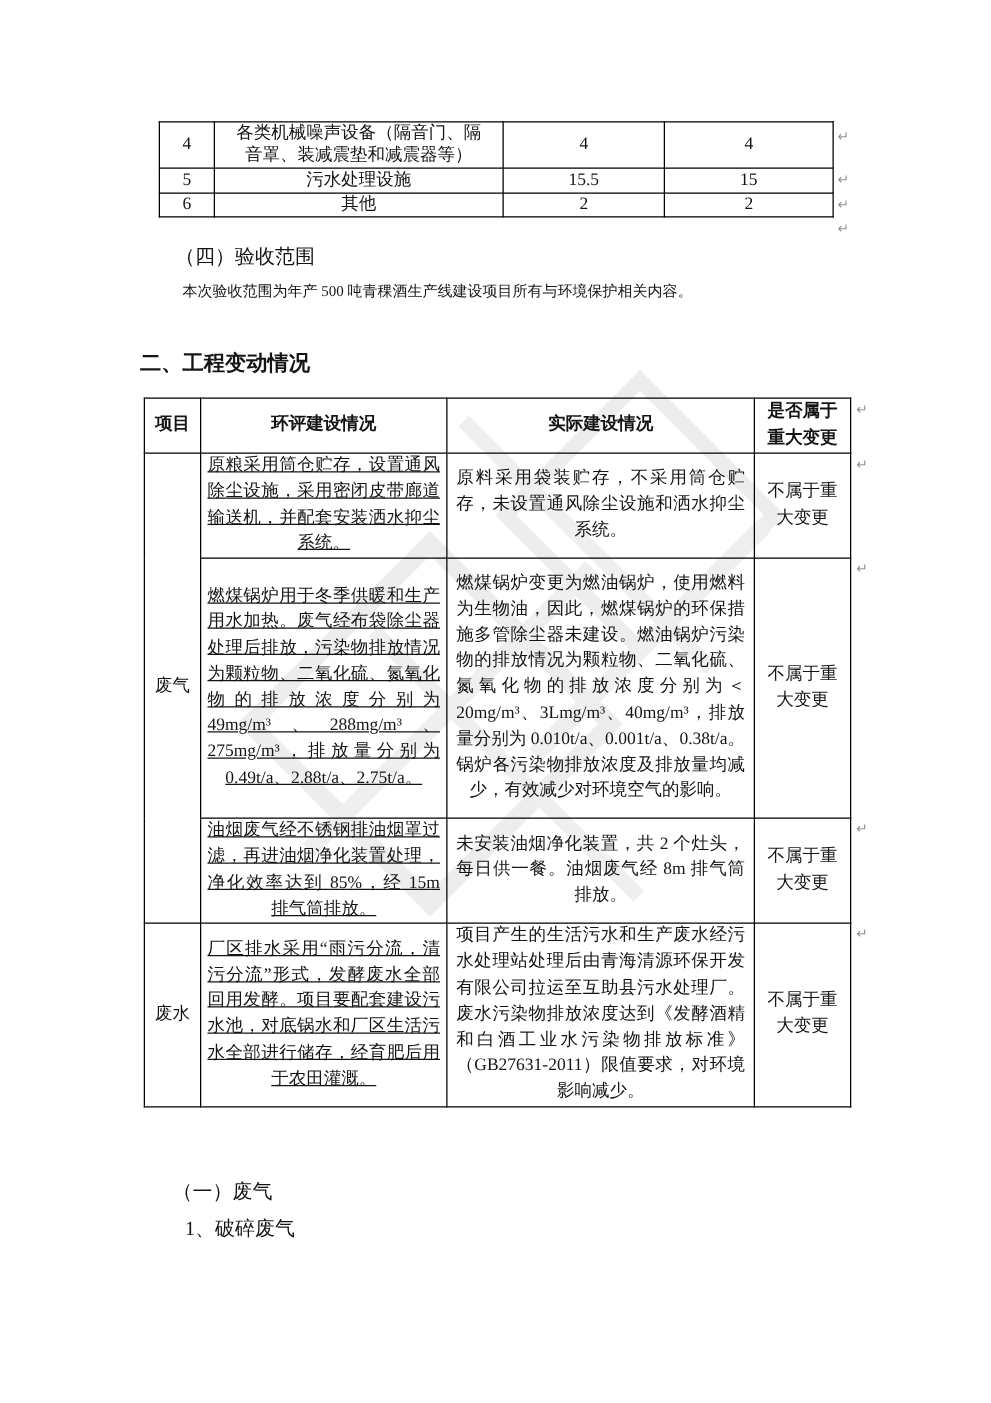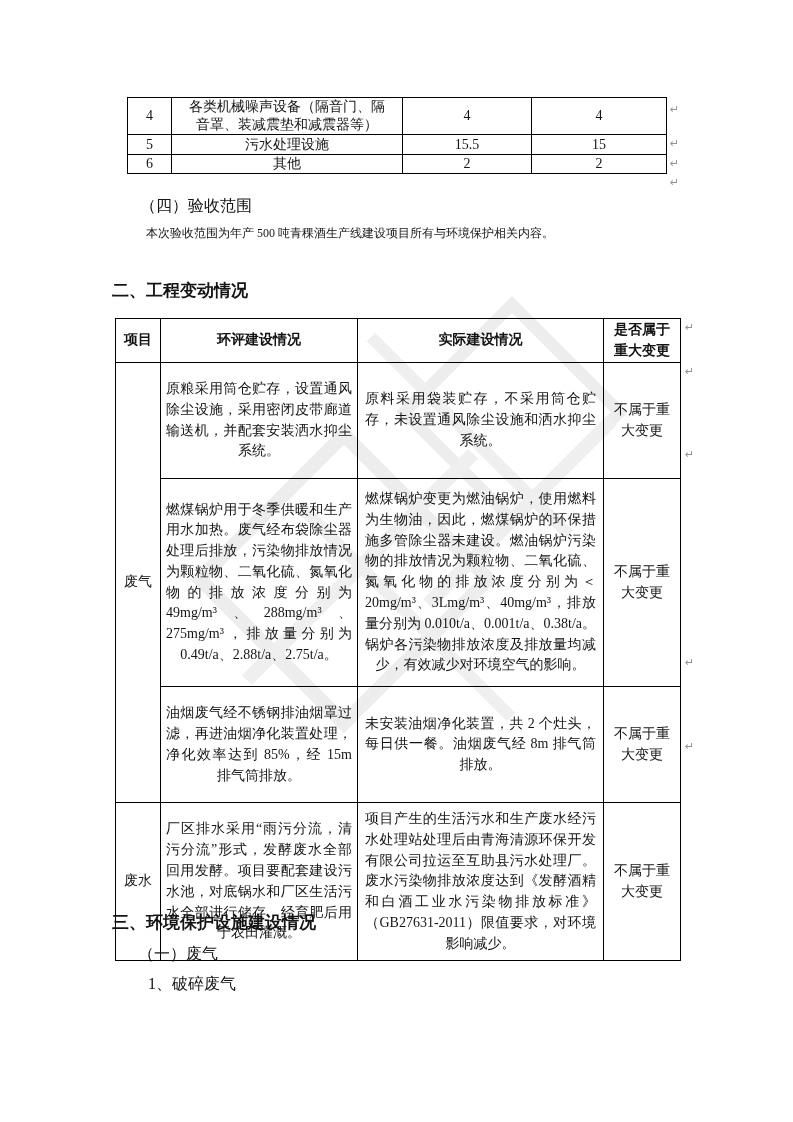--- a/index.html
+++ b/index.html
@@ -21,21 +21,21 @@
     border:1px solid #000;vertical-align:middle;text-align:center;
     padding:0 4px;font-weight:normal;overflow:hidden;
   }
   table.top-table{left:127px;top:97px;width:539px;line-height:18px;}
   table.top-table td.desc{padding:0 12px;}
   table.change-table{left:115px;top:318px;width:565px;line-height:20.8px;}
   table.change-table th{font-weight:bold;}
   table.change-table td.just{
     text-align:justify;text-align-last:center;padding:0 7px;
   }
-  table.change-table td.eia-col{padding:16px 5px;}
+  table.change-table td.eia-col{padding:0 5px;text-decoration:underline;}
   table.change-table td.major-col{padding:0 9px;text-align:center;}
   table.change-table th.major-h{padding:0 9px;}
   
   .t{position:absolute;z-index:1;font-size:16px;line-height:20px;white-space:nowrap;text-align:center;}
   .h-bold{font-weight:bold;font-size:17px;}
   .para{
     position:absolute;z-index:1;left:110px;top:218px;width:574px;
     font-size:12px;line-height:30px;text-indent:36px;text-align:justify;white-space:normal;
   }
   
@@ -134,17 +134,16 @@
     </tr>
   </tbody>
     </table>
 
   <span class="pmark" style="left:685px;top:322px">↵</span>
   <span class="pmark" style="left:685px;top:366px">↵</span>
   <span class="pmark" style="left:685px;top:449px">↵</span>
   <span class="pmark" style="left:685px;top:657px">↵</span>
   <span class="pmark" style="left:685px;top:741px">↵</span>
 
-  <div class="t h-bold" style="left:112px;top:913px">三、环境保护设施建设情况</div>
   <div class="t" style="left:138px;top:944px">（一）废气</div>
   <div class="t" style="left:148px;top:974px">1、破碎废气</div>
 
 </div>
 
 </body></html>

